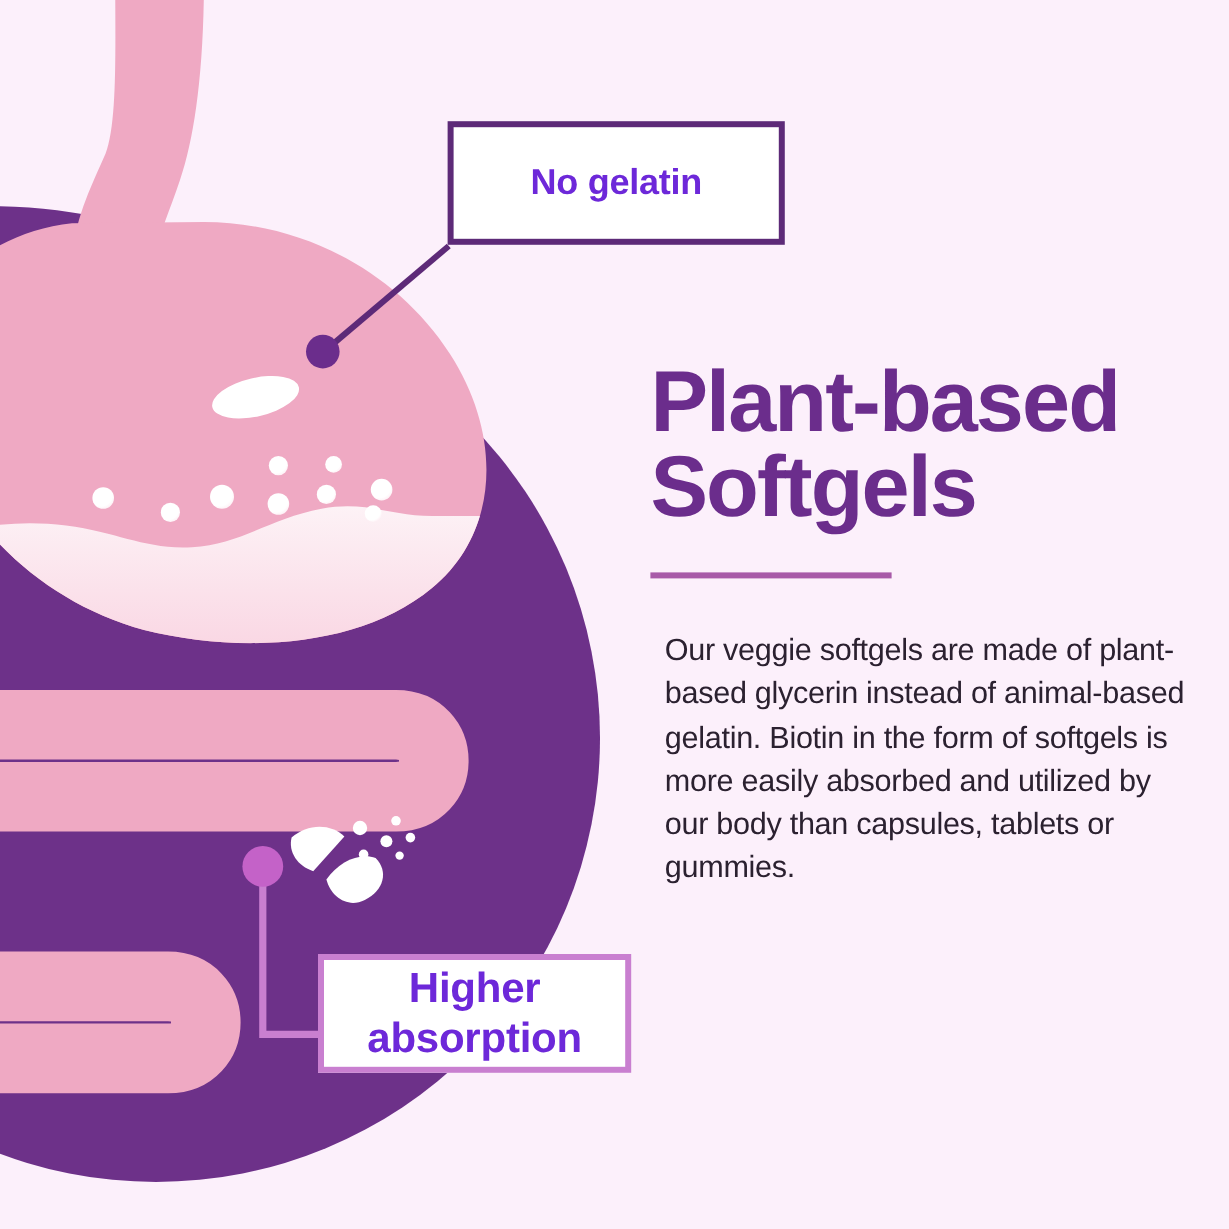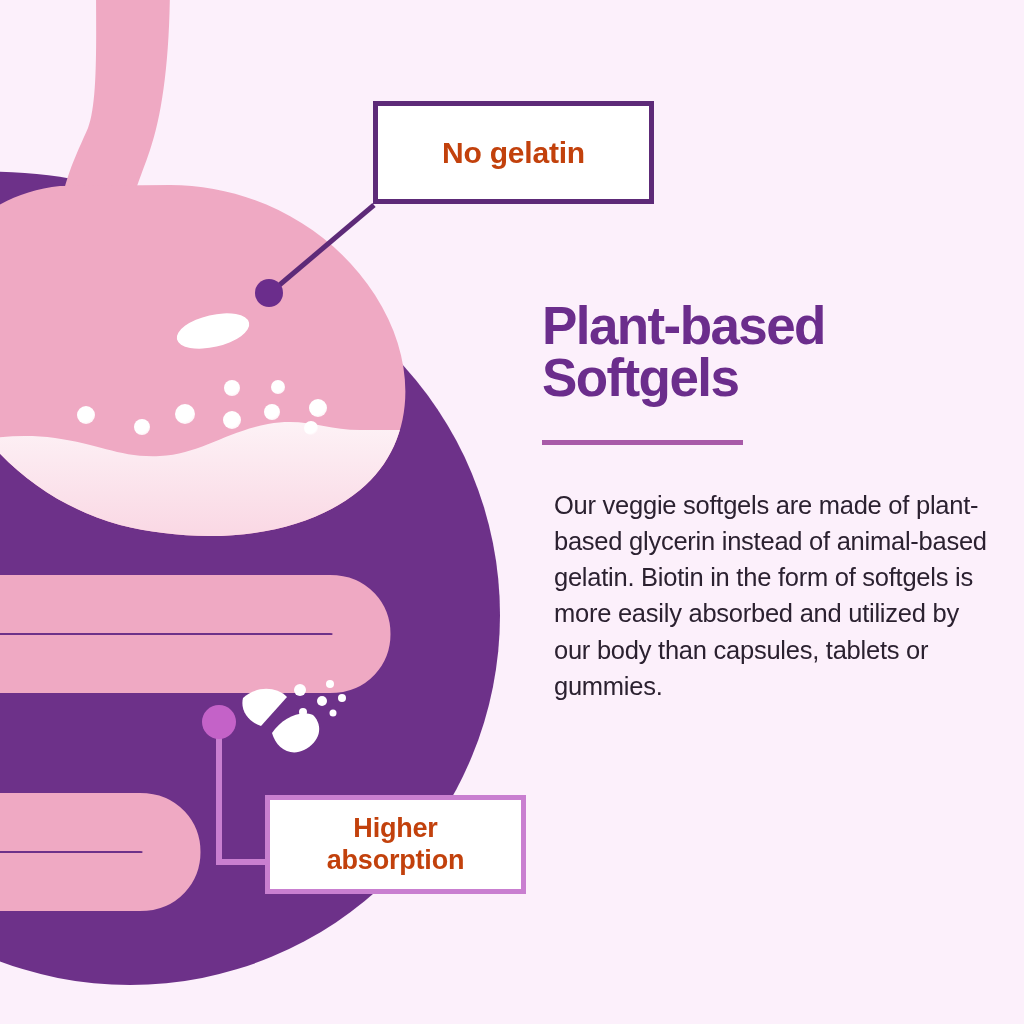--- a/index.html
+++ b/index.html
@@ -25,50 +25,50 @@
   }
 
   
   .callout {
     position:absolute;
     background:#ffffff;
     display:flex;
     align-items:center;
     justify-content:center;
     text-align:center;
-    color:#c2410c;
+    color:#6d28d9;
     z-index:40;
   }
   #callout-no-gelatin {
     left:373px; top:101px;
     width:281px; height:103px;
     border:5px solid #5d2a78;
     font-size:30px;
     font-weight:700;
     letter-spacing:-0.2px;
   }
   #callout-higher-absorption {
     left:265px; top:795px;
     width:261px; height:99px;
     border:5px solid #c97fd0;
-    font-size:27px;
+    font-size:35px;
     font-weight:700;
     line-height:1.18;
     letter-spacing:-0.2px;
   }
 
   
   #text-col {
     position:absolute;
     left:542px; top:300px;
     width:455px;
     z-index:30;
   }
   #page-title {
-    font-size:53px;
+    font-size:72px;
     font-weight:700;
     line-height:0.98;
     color:#6b2d8c;
     letter-spacing:-1.6px;
   }
   #divider {
     margin-top:36px;
     width:201px; height:5px;
     background:#a85aa8;
   }

